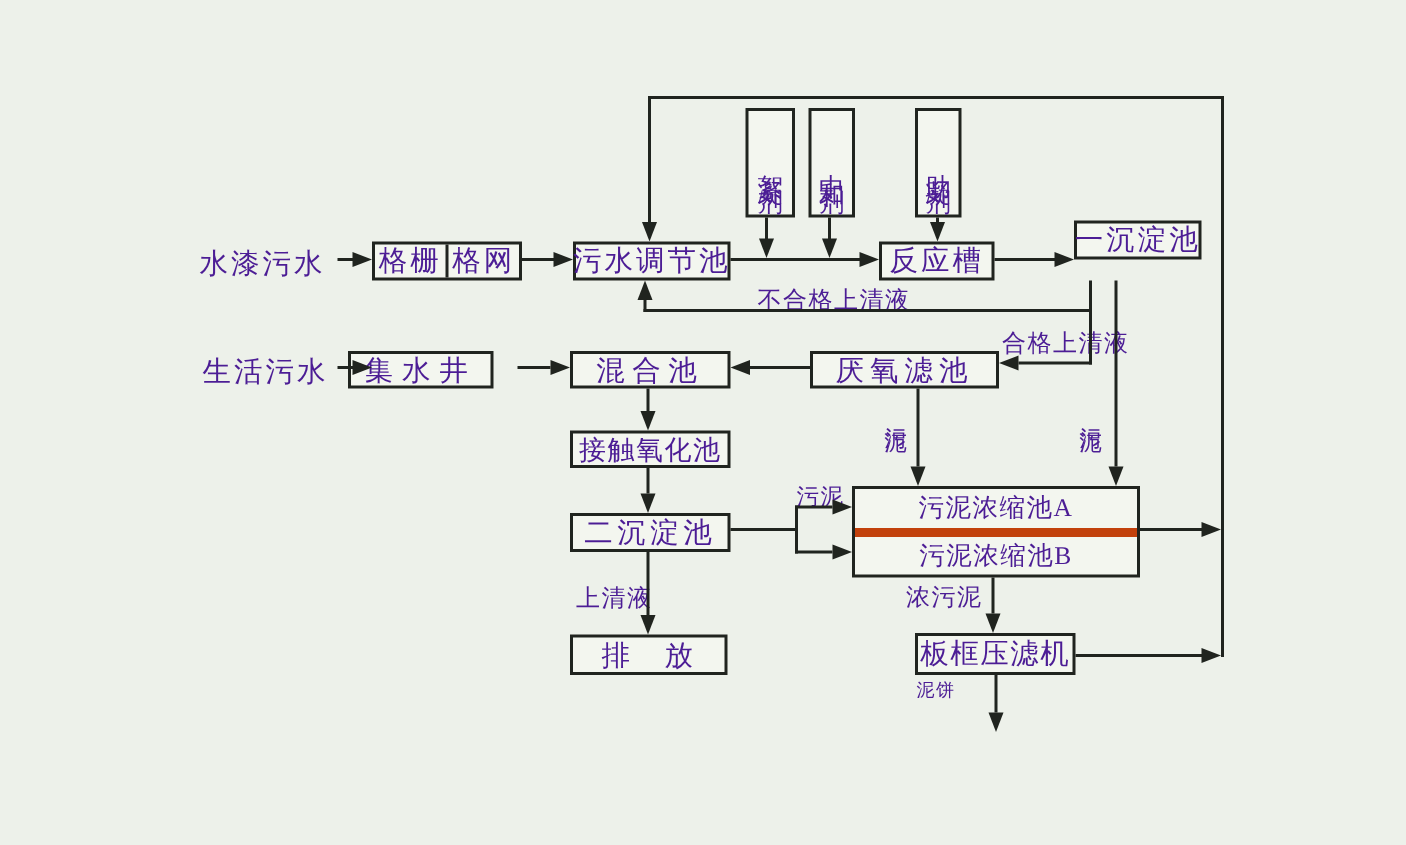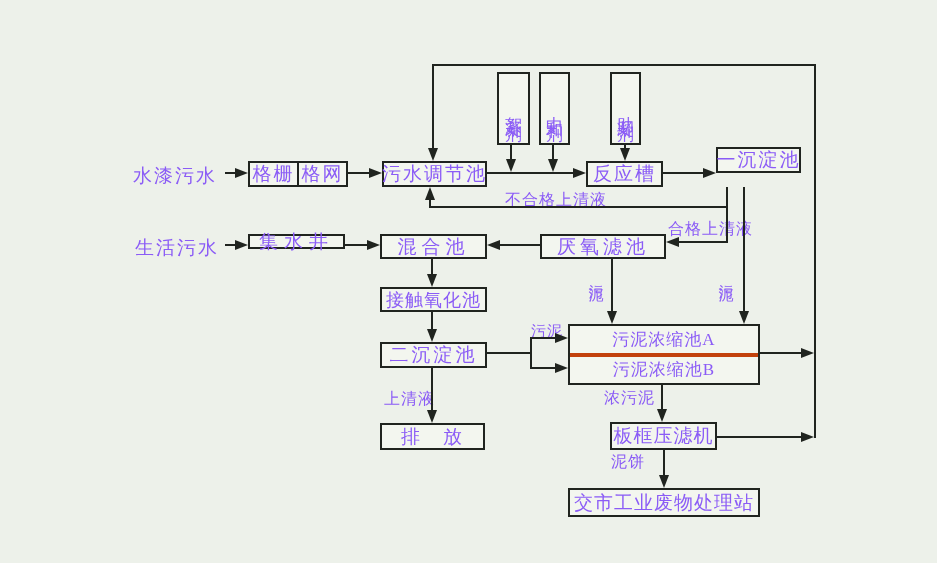--- a/index.html
+++ b/index.html
@@ -1,35 +1,35 @@
 <!DOCTYPE html>
 <html><head>
 <meta charset="utf-8">
 <style>
   html,body{margin:0;padding:0;}
   .canvas{
     position:relative; width:937px; height:563px;
     background:#edf1ea;
     font-family:"Liberation Serif", serif;
-    color:#8b5cf6;
+    color:#4c1d95;
     overflow:hidden;
   }
   .box{
     position:absolute; box-sizing:border-box;
     border:2px solid #20241f; background:#f3f6ef;
     display:flex; align-items:center; justify-content:center;
     font-size:19px; letter-spacing:2px; white-space:nowrap;
   }
   .split{padding:0;}
   .split .cell{flex:1; display:flex; align-items:center; justify-content:center; height:100%;}
   .split .cell + .cell{border-left:2px solid #20241f;}
   .vbox{writing-mode:vertical-rl; text-orientation:upright; font-size:17px; letter-spacing:4px;}
   .stack{flex-direction:column; align-items:stretch; padding:0; font-size:17px; letter-spacing:1px;}
   .stack .row{flex:1; display:flex; align-items:center; justify-content:center;}
-  .stack .row + .row{border-top:4px solid #c2410c;}
+  .stack .row + .row{border-top:6px solid #c2410c;}
   .txt{position:absolute; font-size:19px; letter-spacing:2px; white-space:nowrap;}
   .lbl{position:absolute; font-size:15px; letter-spacing:1px; white-space:nowrap;}
   .vlbl{position:absolute; writing-mode:vertical-rl; text-orientation:upright; font-size:15px; letter-spacing:3px;}
   .hl{position:absolute; height:2px; background:#20241f;}
   .vl{position:absolute; width:2px; background:#20241f;}
   .ar{position:absolute; width:0; height:0; border-top:5px solid transparent; border-bottom:5px solid transparent; border-left:13px solid #20241f;}
   .al{position:absolute; width:0; height:0; border-top:5px solid transparent; border-bottom:5px solid transparent; border-right:13px solid #20241f;}
   .ad{position:absolute; width:0; height:0; border-left:5px solid transparent; border-right:5px solid transparent; border-top:13px solid #20241f;}
   .au{position:absolute; width:0; height:0; border-left:5px solid transparent; border-right:5px solid transparent; border-bottom:13px solid #20241f;}
 </style>
@@ -46,44 +46,43 @@
     <div class="cell">格网</div>
   </div>
   <div class="box" style="left:382px;top:161px;width:105px;height:26px;">污水调节池</div>
   <div class="box" style="left:586px;top:161px;width:77px;height:26px;text-align:center;">反应槽</div>
   <div class="box" style="left:716px;top:147px;width:85px;height:26px;text-align:center;">一沉淀池</div>
 
   <div class="box vbox" style="left:497px;top:72px;width:33px;height:73px;">絮凝剂</div>
   <div class="box vbox" style="left:539px;top:72px;width:31px;height:73px;">中和剂</div>
   <div class="box vbox" style="left:610px;top:72px;width:31px;height:73px;">助凝剂</div>
 
-  <div class="box" style="left:248px;top:234px;width:97px;height:15px;letter-spacing:6px;">集水井</div>
+  <div class="box" style="left:232px;top:234px;width:97px;height:25px;letter-spacing:6px;">集水井</div>
   <div class="box" style="left:380px;top:234px;width:107px;height:25px;letter-spacing:5px;">混合池</div>
   <div class="box" style="left:540px;top:234px;width:126px;height:25px;letter-spacing:4px;">厌氧滤池</div>
 
   <div class="box" style="left:380px;top:342px;width:107px;height:26px;letter-spacing:3px;">二沉淀池</div>
   <div class="box" style="left:380px;top:287px;width:107px;height:25px;font-size:18px;letter-spacing:1px;">接触氧化池</div>
   <div class="box" style="left:380px;top:423px;width:105px;height:27px;">排　放</div>
 
   <div class="box stack" style="left:568px;top:324px;width:192px;height:61px;">
     <div class="row">污泥浓缩池A</div>
     <div class="row">污泥浓缩池B</div>
   </div>
 
   <div class="box" style="left:610px;top:422px;width:107px;height:28px;letter-spacing:1px;">板框压滤机</div>
-  <div class="box" style="left:568px;top:488px;width:192px;height:29px;letter-spacing:1px;">交市工业废物处理站</div>
 
   <div class="lbl" style="left:505px;top:190px;font-size:16px;">不合格上清液</div>
   <div class="lbl" style="left:668px;top:219px;font-size:16px;">合格上清液</div>
   <div class="vlbl" style="left:586px;top:272px;">污泥</div>
   <div class="vlbl" style="left:716px;top:272px;">污泥</div>
   <div class="lbl" style="left:531px;top:322px;">污泥</div>
   <div class="lbl" style="left:384px;top:389px;font-size:16px;">上清液</div>
   <div class="lbl" style="left:604px;top:388px;font-size:16px;">浓污泥</div>
-  <div class="lbl" style="left:611px;top:452px;font-size:16px;">泥饼</div>
+  <div class="lbl" style="left:611px;top:452px;font-size:12px;">泥饼</div>
 
   <div class="hl" style="left:225px;top:172px;width:11px;"></div>
   <div class="ar" style="left:235px;top:168px;"></div>
   <div class="hl" style="left:348px;top:172px;width:22px;"></div>
   <div class="ar" style="left:369px;top:168px;"></div>
   <div class="hl" style="left:487px;top:172px;width:87px;"></div>
   <div class="ar" style="left:573px;top:168px;"></div>
   <div class="hl" style="left:663px;top:172px;width:41px;"></div>
   <div class="ar" style="left:703px;top:168px;"></div>
 

